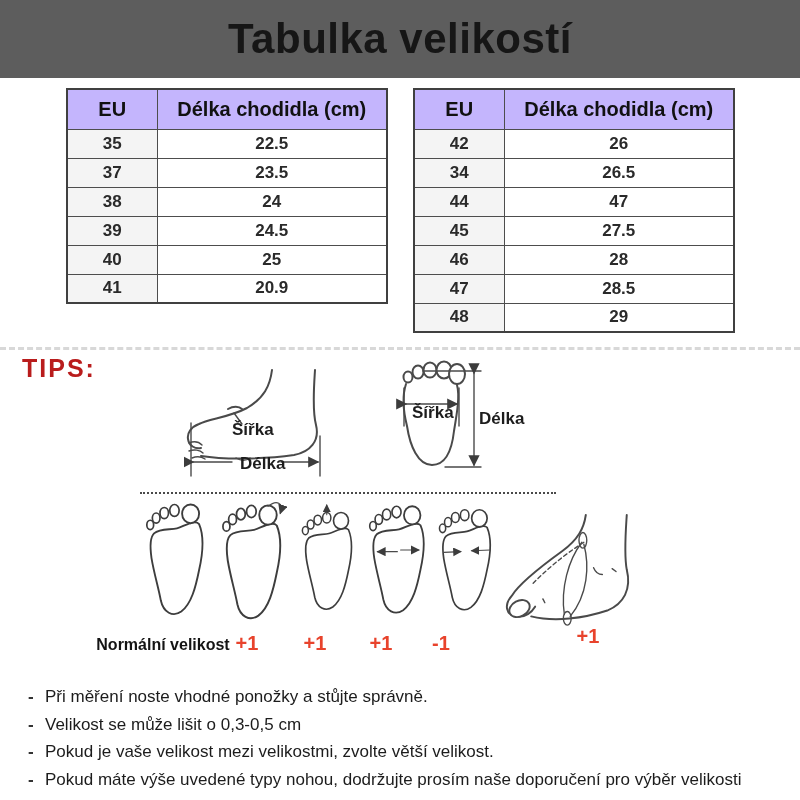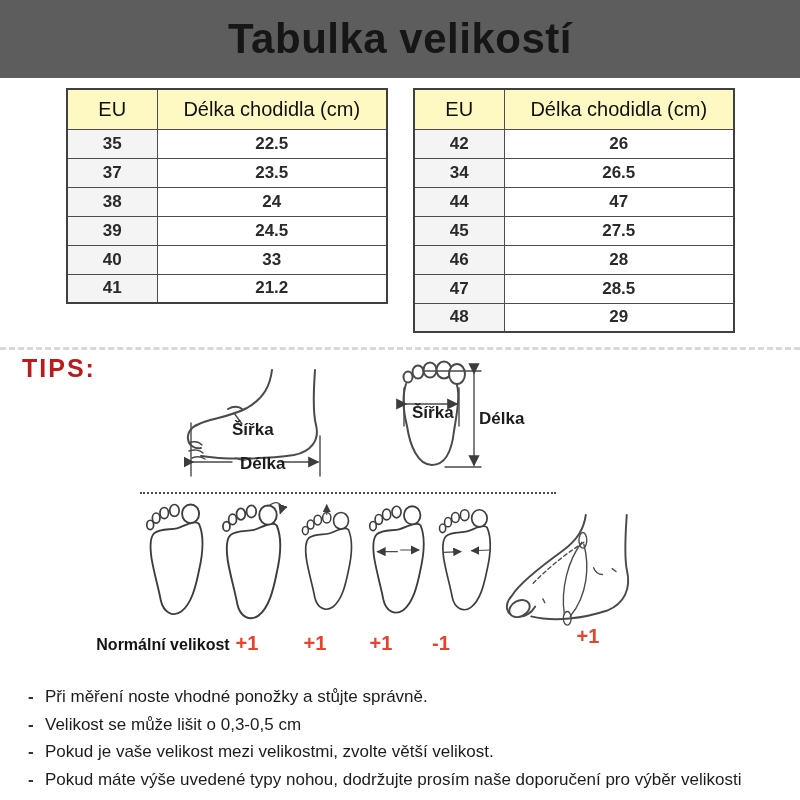--- a/index.html
+++ b/index.html
@@ -18,21 +18,21 @@
   table.size-table {
     position:absolute; top:88px; width:322px; border-collapse:collapse;
     border:2px solid #404040; table-layout:fixed; background:#fff;
   }
   table.size-table.left  { left:66px; }
   table.size-table.right { left:413px; }
   table.size-table th, table.size-table td {
     border:1px solid #4d4d4d; text-align:center; vertical-align:middle;
   }
   table.size-table th {
-    height:40px; background:#fef9c3; font-size:20px; font-weight:normal; color:#111;
+    height:40px; background:#c4b5fd; font-size:20px; font-weight:bold; color:#111;
   }
   table.size-table th:first-child, table.size-table td:first-child { width:90px; }
   table.size-table td { height:29px; font-size:17px; font-weight:bold; color:#2a2a2a; background:#fff; }
   table.size-table td:first-child { background:#f4f4f4; }
   
   .dashed-sep { position:absolute; left:0; top:347px; width:800px; border-top:3px dashed #d8d8d8; }
   .dotted-line { position:absolute; left:140px; top:492px; width:416px; border-top:2px dotted #4a4a4a; }
   
   .tips-label { position:absolute; left:22px; top:354px; font-size:25px; font-weight:bold; letter-spacing:2px; color:#b91c1c; }
   .diag { position:absolute; }
@@ -92,25 +92,25 @@
         <tr>
           <td>38</td>
           <td>24</td>
         </tr>
         <tr>
           <td>39</td>
           <td>24.5</td>
         </tr>
         <tr>
           <td>40</td>
-          <td>33</td>
+          <td>25</td>
         </tr>
         <tr>
           <td>41</td>
-          <td>21.2</td>
+          <td>20.9</td>
         </tr>
       </tbody>
   </table>
   <table class="size-table right">
     <thead>
         <tr>
           <th>EU</th>
           <th>Délka chodidla (cm)</th>
         </tr>
       </thead>

